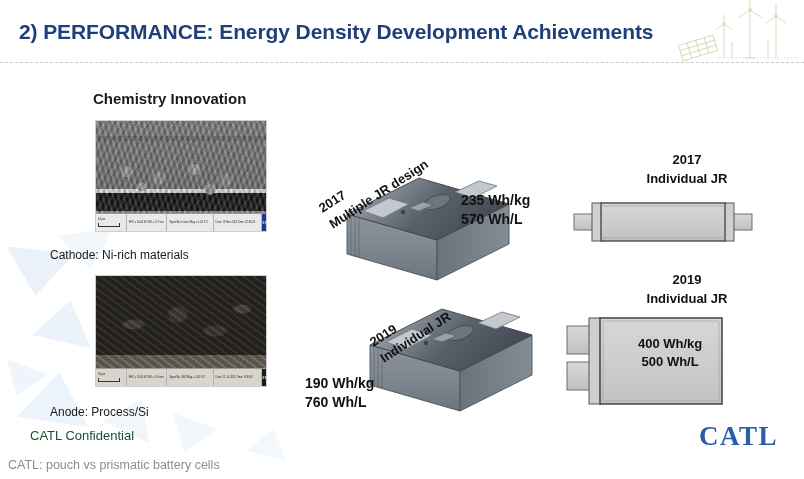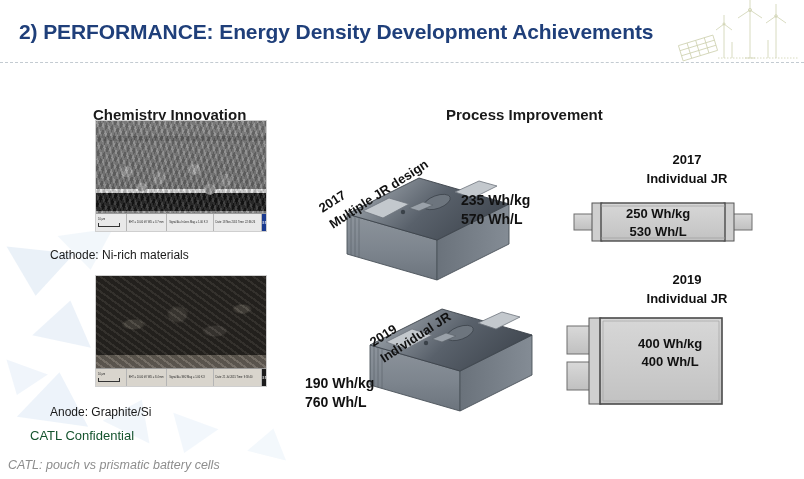--- a/index.html
+++ b/index.html
@@ -47,21 +47,21 @@
   #rule{
     position:absolute;left:0;top:62px;width:804px;height:0;
     border-top:1px dashed #b9c2ca;
     opacity:.85;
   }
   
   #turbines{position:absolute;right:6px;top:-4px;width:140px;height:70px;opacity:.55;}
 
   
   .sect-h{
-    position:absolute;font-size:15px;font-weight:bold;color:#1a1a1a;margin-top:16px;
+    position:absolute;font-size:15px;font-weight:bold;color:#1a1a1a;
   }
   #h-chem{left:93px;top:90px;}
   #h-proc{left:446px;top:90px;}
 
   
   .sem-wrap{position:absolute;}
   #sem1{left:95px;top:120px;width:172px;height:112px;}
   #sem2{left:95px;top:275px;width:172px;height:112px;}
 
   .sem{
@@ -160,21 +160,21 @@
   #ps2017{left:626px;top:205px;}
   #ps2019{left:638px;top:335px;}
 
   
   #confidential{
     position:absolute;left:30px;top:428px;
     font-size:13px;color:#14532d;
   }
   #footnote{
     position:absolute;left:8px;top:458px;
-    font-size:12.5px;color:#8d8d8d;font-style:italic;
+    font-size:12.5px;color:#8d8d8d;
   }
   #catl-logo{
     position:absolute;right:26px;top:421px;
     font-family:"Liberation Serif", serif;
     font-size:27px;font-weight:bold;color:#2b5ea8;
     letter-spacing:1.5px;
   }
 </style>
 </head>
 <body>
@@ -224,21 +224,20 @@
         <line x1="31" y1="44" x2="31" y2="60"></line>
         <line x1="40" y1="44" x2="40" y2="60"></line>
         <line x1="49" y1="44" x2="49" y2="60"></line>
       </g>
     </g>
   </svg>
 
   <div id="rule"></div>
 
   <div class="sect-h" id="h-chem">Chemistry Innovation</div>
-  <div class="sect-h" id="h-proc">Process Improvement</div>
 
   <div class="sem-wrap" id="sem1">
     <div class="sem">
       <div class="databar">
         <div class="db-cell db-scale">
           <span>10 µm</span>
           <span class="db-scalebar"></span>
         </div>
         <div class="db-cell db-c2">EHT = 10.00 kV
 WD = 3.7 mm</div>
@@ -262,21 +261,21 @@
         <div class="db-cell db-c2">EHT = 10.00 kV
 WD = 8.4 mm</div>
         <div class="db-cell db-c3">Signal A = SE2
 Mag =  1.00 K X</div>
         <div class="db-cell db-c4">Date: 21 Jul 2015
 Time: 9:58:40</div>
         <div class="db-cell db-logo">ZEISS</div>
       </div>
     </div>
   </div>
-  <div class="cap" id="cap2">Anode: Graphite/Si</div>
+  <div class="cap" id="cap2">Anode: Process/Si</div>
 
   <svg class="prismatic" id="prism2017" viewBox="0 0 210 130">
     <defs>
       <linearGradient id="faceFront" x1="0" y1="0" x2="0" y2="1">
         <stop offset="0%" stop-color="#8d949c"></stop>
           <stop offset="55%" stop-color="#7d858e"></stop>
           <stop offset="100%" stop-color="#6c747d"></stop>
       </linearGradient>
       <linearGradient id="faceSide" x1="0" y1="0" x2="1" y2="0">
         <stop offset="0%" stop-color="#6a727b"></stop>
@@ -368,24 +367,20 @@
 
     <rect x="20" y="6" width="10" height="38" fill="#cfcfcf" stroke="#555" stroke-width="1"></rect>
 
     <rect x="152" y="6" width="10" height="38" fill="#cfcfcf" stroke="#555" stroke-width="1"></rect>
 
     <rect x="29" y="6" width="124" height="38" fill="url(#pouchBody)" stroke="#4a4a4a" stroke-width="1.4"></rect>
     <line x1="29" y1="9" x2="153" y2="9" stroke="#9f9f9f" stroke-width="0.7"></line>
     <line x1="29" y1="41" x2="153" y2="41" stroke="#9f9f9f" stroke-width="0.7"></line>
   </svg>
 
-  <div class="pouch-spec" id="ps2017">
-    <div>250 Wh/kg</div>
-    <div>530 Wh/L</div>
-  </div>
 
   <div class="pouch-title" id="pt2019">
     <div>2019</div>
     <div>Individual  JR</div>
   </div>
 
   <svg id="pouch2019" viewBox="0 0 190 98">
 
     <rect x="2" y="14" width="26" height="28" fill="url(#tabG)" stroke="#6e6e6e" stroke-width="1"></rect>
 
@@ -395,19 +390,20 @@
 
     <rect x="35" y="6" width="122" height="86" fill="url(#pouchBody)" stroke="#4a4a4a" stroke-width="1.6"></rect>
     <line x1="38" y1="9" x2="154" y2="9" stroke="#a4a4a4" stroke-width="0.7"></line>
     <line x1="38" y1="89" x2="154" y2="89" stroke="#a4a4a4" stroke-width="0.7"></line>
     <line x1="38" y1="9" x2="38" y2="89" stroke="#a4a4a4" stroke-width="0.7"></line>
     <line x1="154" y1="9" x2="154" y2="89" stroke="#a4a4a4" stroke-width="0.7"></line>
   </svg>
 
   <div class="pouch-spec" id="ps2019">
     <div>400 Wh/kg</div>
-    <div>400 Wh/L</div>
+    <div>500 Wh/L</div>
   </div>
 
   <div id="confidential">CATL Confidential</div>
+  <div id="catl-logo">CATL</div>
   <div id="footnote">CATL: pouch vs prismatic battery cells</div>
 
 </div>
 
 </body></html>

